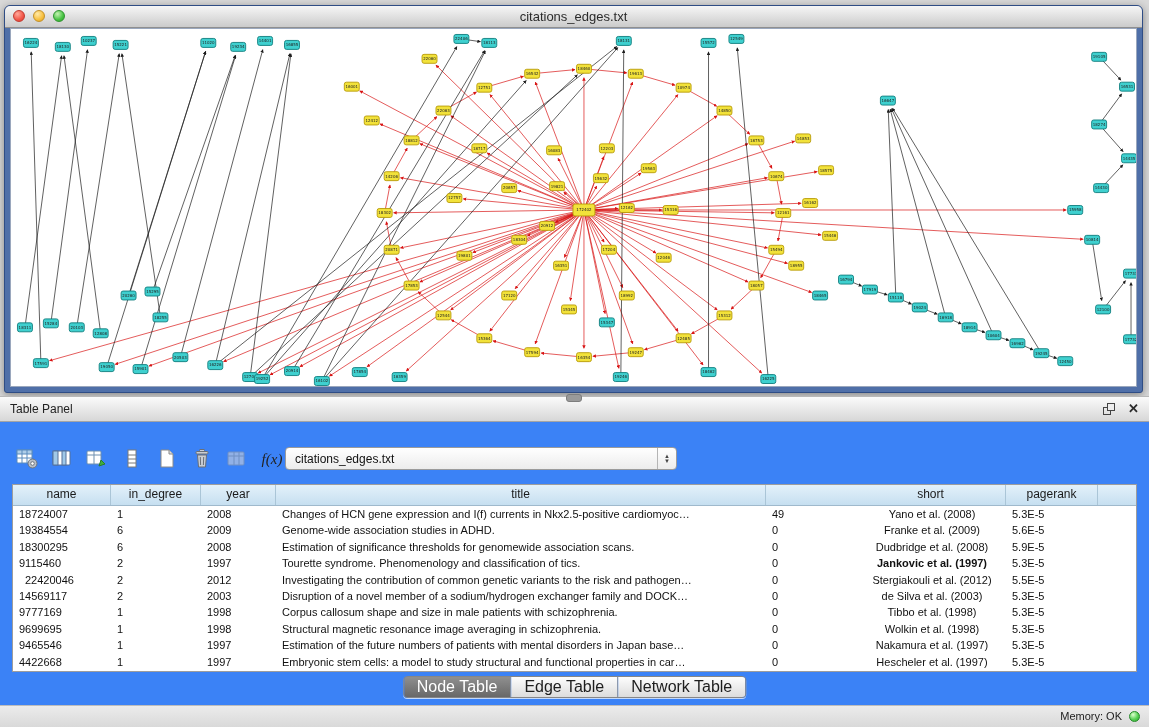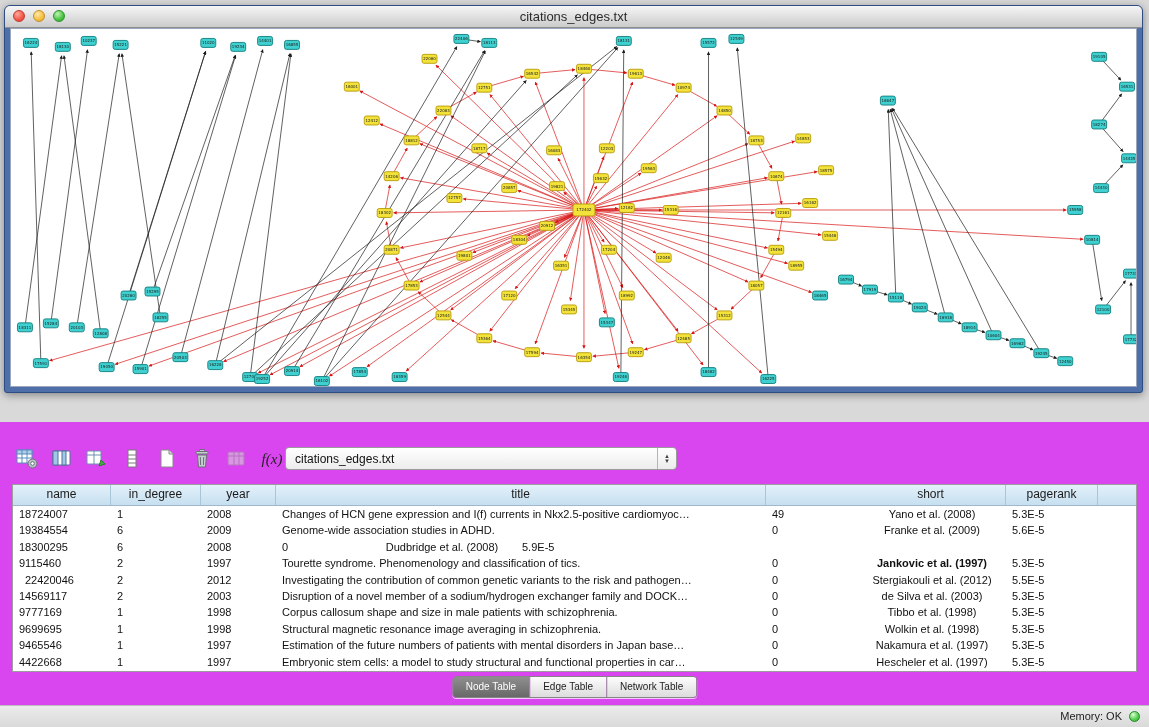--- a/index.html
+++ b/index.html
@@ -34,21 +34,21 @@
     border-bottom:1px solid #a4a4a4;box-sizing:border-box;}
   .grip{position:absolute;left:566px;top:-3px;width:14px;height:6px;border-radius:3px;
     background:#9a9a9a;border:1px solid #7d7d7d;}
   .panel-title{position:absolute;left:10px;top:0;line-height:24px;font-size:12px;color:#222;}
   .panel-actions{position:absolute;right:10px;top:5px;display:flex;gap:12px;align-items:center;}
   .float-btn{width:14px;height:14px;cursor:default;}
   .close-btn{font-size:13px;font-weight:bold;color:#2b2b2b;line-height:14px;cursor:default;}
 
   
   #panel-body{position:absolute;left:0;top:422px;width:1149px;height:283px;
-    background:#d946ef;box-sizing:border-box;}
+    background:#3b82f6;box-sizing:border-box;}
 
   .toolbar{position:absolute;left:14px;top:24px;display:flex;align-items:center;gap:9px;}
   .tool-btn{width:26px;height:26px;display:flex;align-items:center;justify-content:center;
     background:transparent;border:none;padding:0;}
   .tool-btn svg{display:block;}
   .fx{font-family:"Liberation Serif",serif;font-style:italic;font-size:15px;color:#222;}
 
   .combo{position:absolute;left:285px;top:25px;width:392px;height:23px;border:1px solid #9b9b9b;
     border-radius:4px;background:linear-gradient(#ffffff,#ececec);display:flex;align-items:center;
     box-sizing:border-box;box-shadow:inset 0 1px 0 #fff;}
@@ -63,21 +63,21 @@
     text-align:center;line-height:19px;overflow:hidden;white-space:nowrap;flex:0 0 auto;}
   .th.filler{border-right:none;}
   .tr{display:flex;height:16.4px;line-height:16.3px;font-size:11px;color:#111;}
   .td{box-sizing:border-box;padding:0 4px 0 6px;overflow:hidden;white-space:nowrap;
     text-overflow:ellipsis;flex:0 0 auto;}
   .td.center{text-align:center;}
 
   .tabs{position:absolute;left:50%;transform:translateX(-50%);top:254px;display:inline-flex;
     border:1px solid #868686;border-radius:4px;overflow:hidden;height:20px;
     box-shadow:0 1px 0 rgba(255,255,255,.7);}
-  .tab{padding:0 13px;font-size:10px;line-height:20px;background:linear-gradient(#fdfdfd,#dcdcdc);
+  .tab{padding:0 13px;font-size:16px;line-height:20px;background:linear-gradient(#fdfdfd,#dcdcdc);
     color:#1d1d1d;border-right:1px solid #979797;white-space:nowrap;}
   .tab:last-child{border-right:none;}
   .tab.active{background:linear-gradient(#8f8f8f,#686868);color:#fff;}
 
   
   #statusbar{position:absolute;left:0;top:705px;width:1149px;height:22px;
     background:linear-gradient(#ececec,#d9d9d9);border-top:1px solid #bdbdbd;box-sizing:border-box;}
   .memory{position:absolute;right:27px;line-height:21px;font-size:11px;color:#222;}
   .memdot{position:absolute;right:9px;top:5px;width:11px;height:11px;border-radius:50%;
     background:radial-gradient(circle at 35% 30%,#dcffce,#57d154 55%,#2ba32e);
@@ -680,20 +680,31 @@
             </g>
             <g>
               <rect x="804.5" y="263.5" width="15" height="9" rx="2" class="node-t"></rect>
               <text x="812" y="269.4" class="node-label">18465</text>
             </g>
           </g>
       </svg>
     </div>
   </div>
 
+  <div id="panel-header">
+    <div class="grip"></div>
+    <div class="panel-title">Table Panel</div>
+    <div class="panel-actions">
+      <svg class="float-btn" viewBox="0 0 14 14">
+        <rect x="1.5" y="5.5" width="7" height="7" fill="none" stroke="#444" stroke-width="1"></rect>
+        <rect x="5.5" y="1.5" width="7" height="7" fill="#ededed" stroke="#444" stroke-width="1"></rect>
+      </svg>
+      <span class="close-btn">✕</span>
+    </div>
+  </div>
 
   <div id="panel-body">
 
     <div class="toolbar">
       <button class="tool-btn" title="">
         <svg width="24" height="24" viewBox="0 0 24 24">
           <rect x="2" y="3" width="15" height="13" rx="1" fill="#ffffff" stroke="#5b8bbd"></rect>
           <rect x="2" y="3" width="15" height="4" fill="#aecde8" stroke="#5b8bbd"></rect>
           <line x1="7" y1="3" x2="7" y2="16" stroke="#5b8bbd"></line>
           <line x1="12" y1="3" x2="12" y2="16" stroke="#5b8bbd"></line>
@@ -788,20 +799,21 @@
             <div class="td" style="width: 75px;">2009</div>
             <div class="td" style="width: 490px;">Genome-wide association studies in ADHD.</div>
             <div class="td" style="width: 90px;">0</div>
             <div class="td center" style="width: 150px;">Franke et al. (2009)</div>
             <div class="td" style="width: 92px;">5.6E-5</div>
           </div>
           <div class="tr">
             <div class="td" style="width: 98px;">18300295</div>
             <div class="td" style="width: 90px;">6</div>
             <div class="td" style="width: 75px;">2008</div>
+            <div class="td" style="width: 490px;">Estimation of significance thresholds for genomewide association scans.</div>
             <div class="td" style="width: 90px;">0</div>
             <div class="td center" style="width: 150px;">Dudbridge et al. (2008)</div>
             <div class="td" style="width: 92px;">5.9E-5</div>
           </div>
           <div class="tr">
             <div class="td" style="width: 98px;">9115460</div>
             <div class="td" style="width: 90px;">2</div>
             <div class="td" style="width: 75px;">1997</div>
             <div class="td" style="width: 490px;">Tourette syndrome. Phenomenology and classification of tics.</div>
             <div class="td" style="width: 90px;">0</div>

